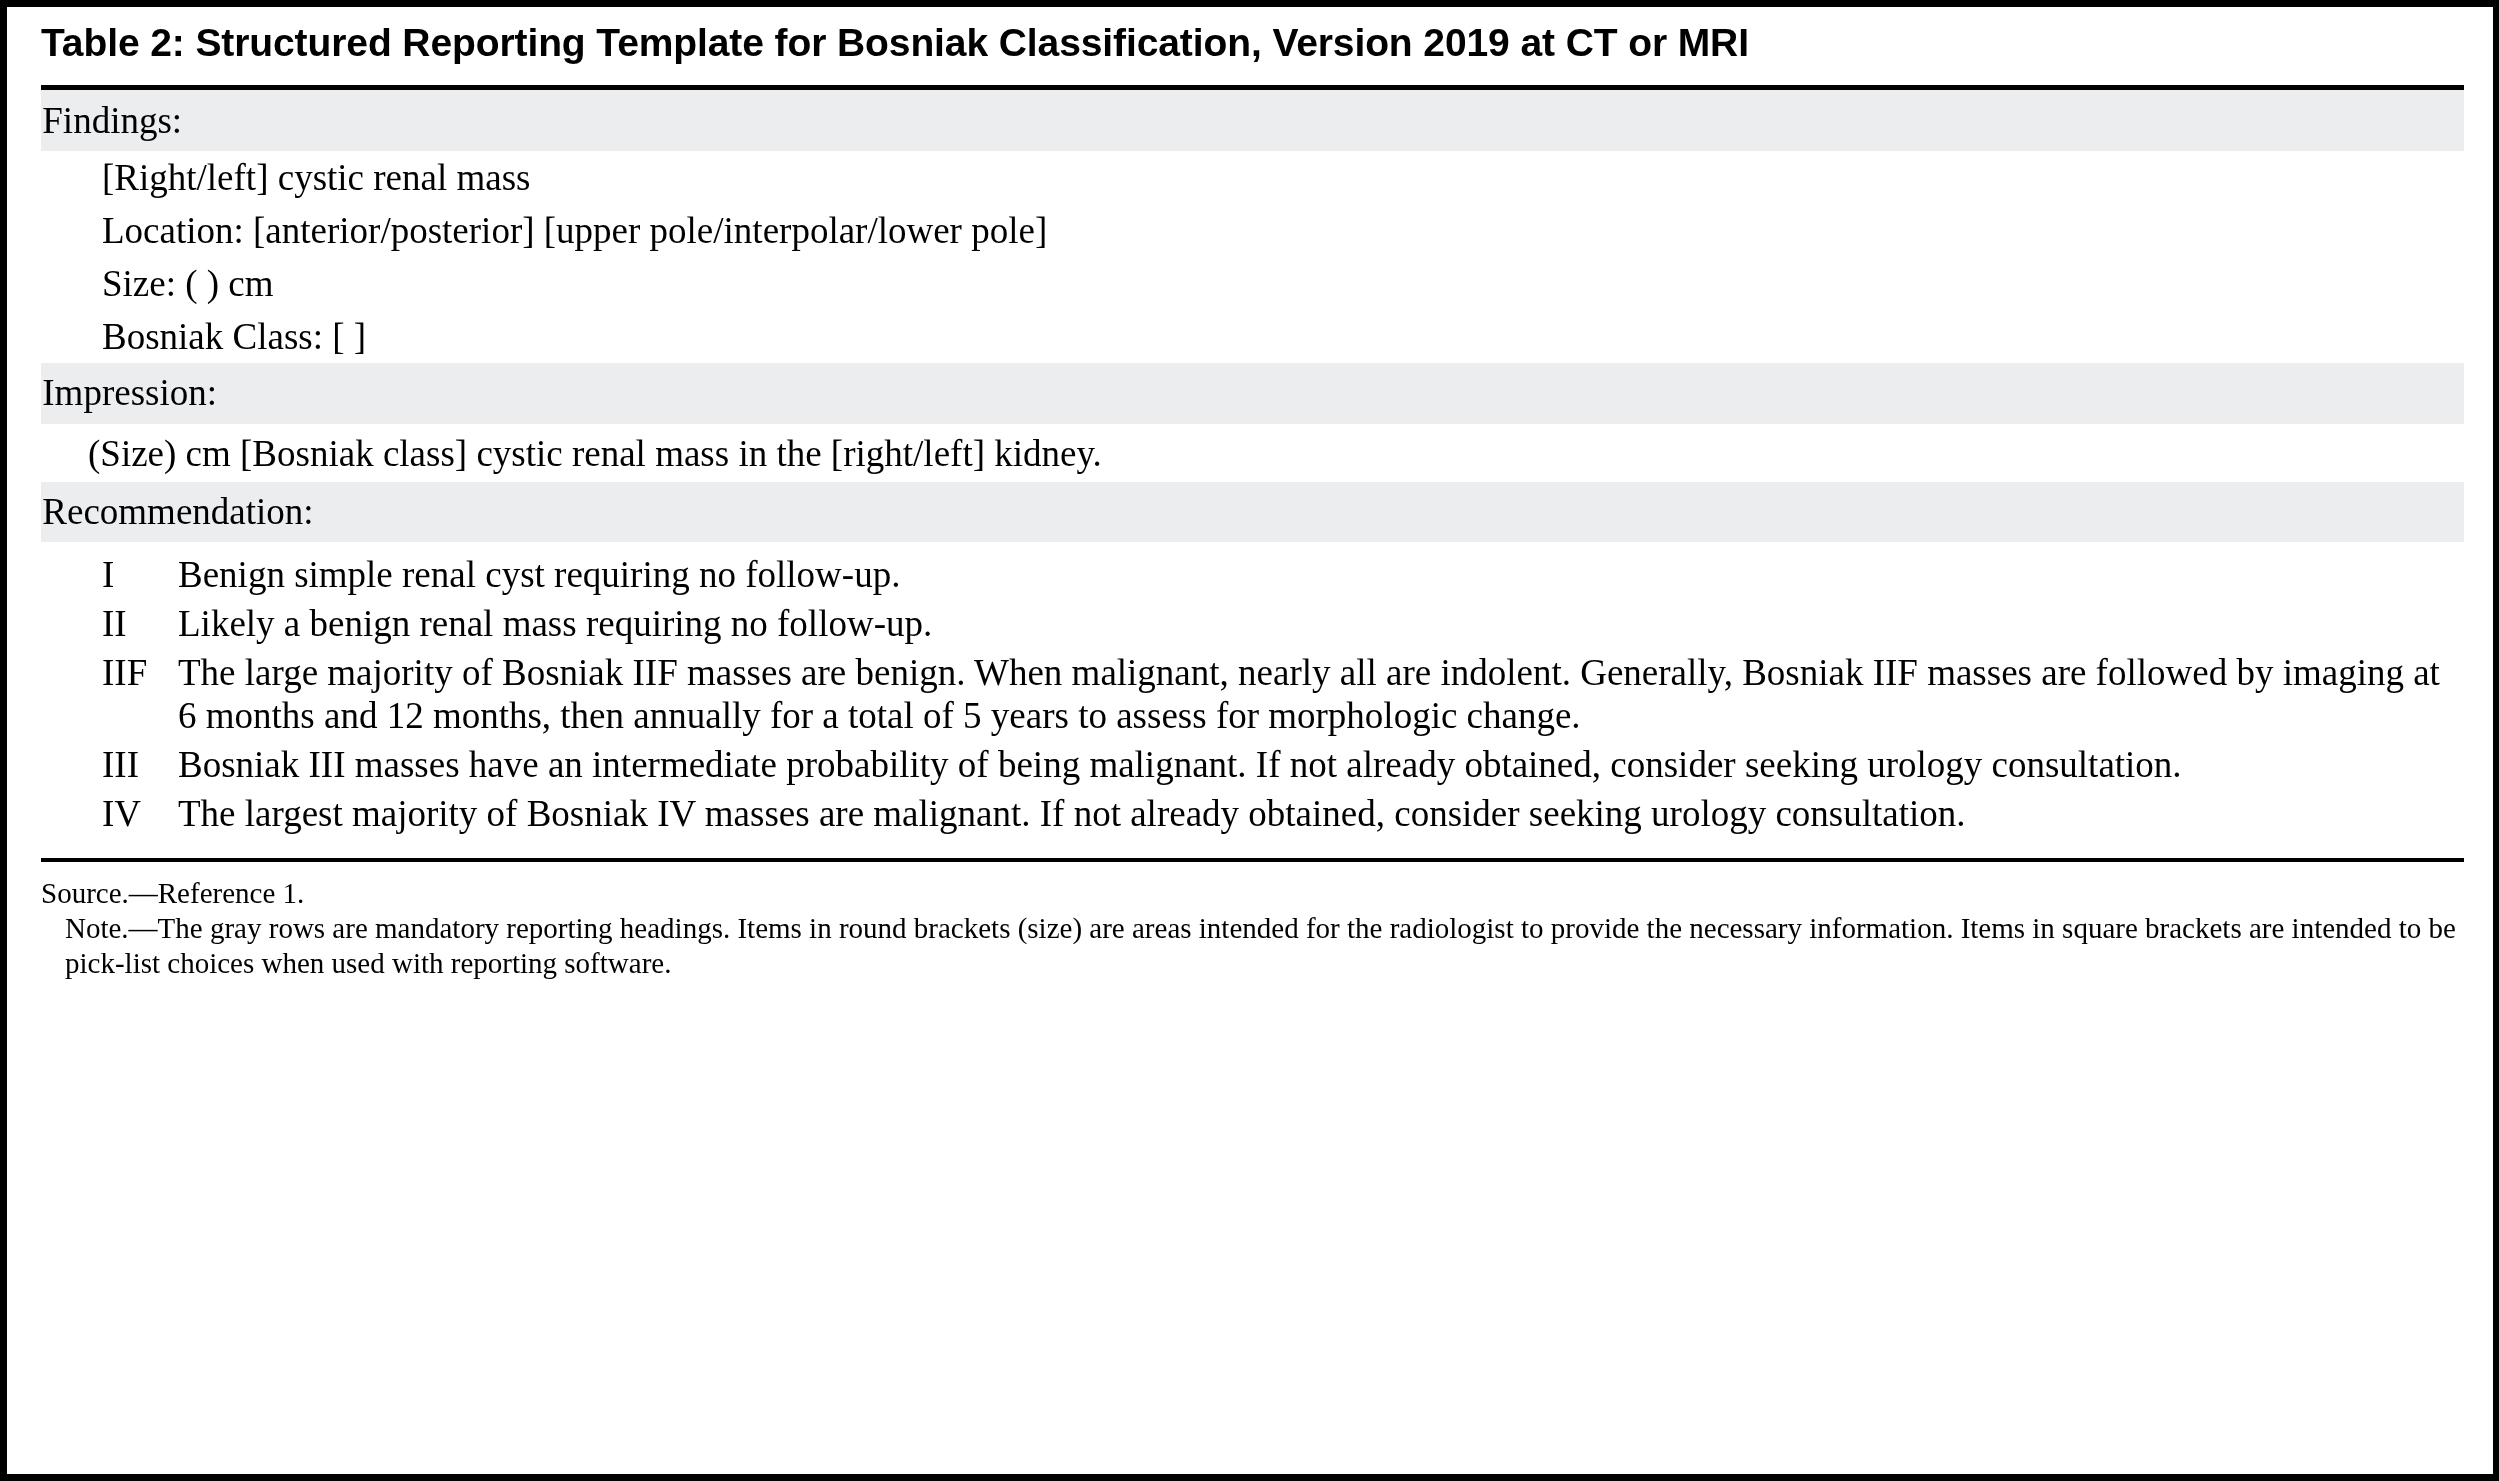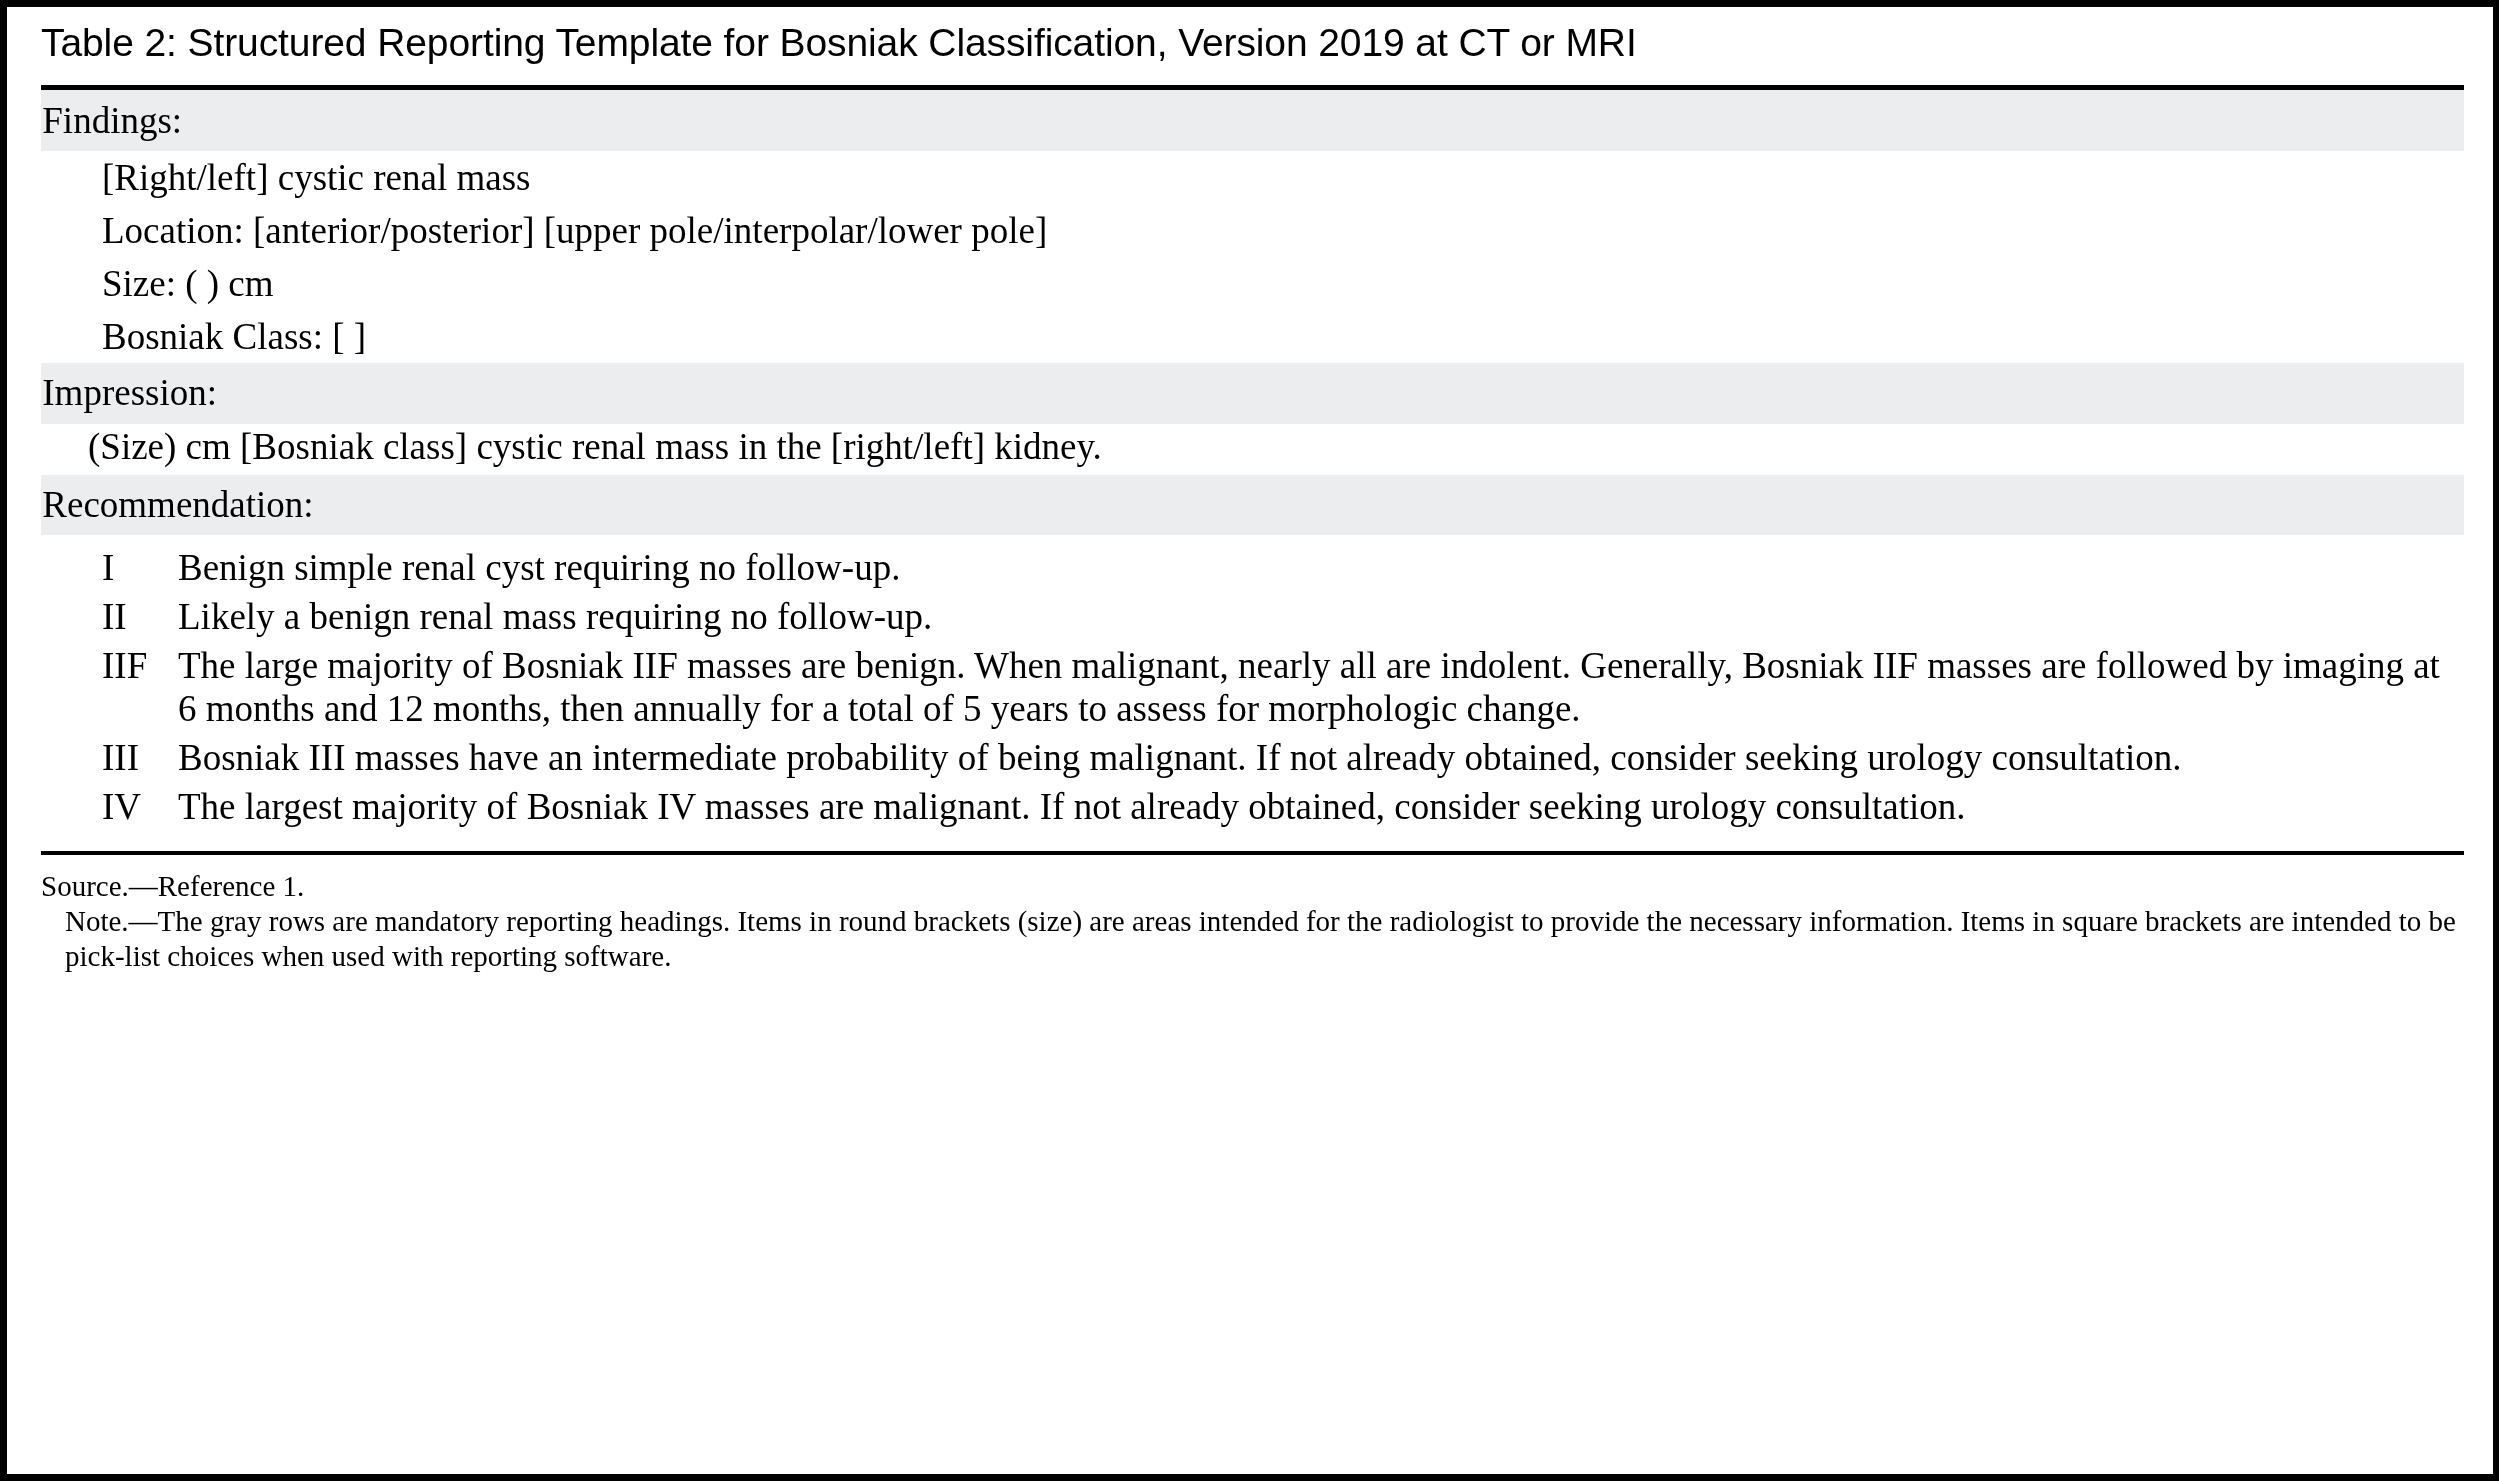--- a/index.html
+++ b/index.html
@@ -32,21 +32,21 @@
     padding: 0 26px 0 34px;
   }
 
   
   .title-zone {
     padding-top: 16px;
     padding-bottom: 6.6px;
   }
   .table-title {
     font-family: "Liberation Sans", "DejaVu Sans", sans-serif;
-    font-weight: normal;
+    font-weight: bold;
     font-size: 39px;
     line-height: 1.05;
     color: #000000;
     letter-spacing: -0.1px;
     white-space: nowrap;
   }
 
   .rule-thick {
     height: 5.3px;
     background: #000000;
@@ -79,21 +79,21 @@
 
   .sub-row {
     padding: 8px 0 8px 0;
   }
   .sub-row .txt {
     display: block;
     padding-left: 61px;
   }
 
   .impression-row {
-    padding: 4px 0 10px 0;
+    padding: 11px 0 10px 0;
   }
   .impression-row .txt {
     display: block;
     padding-left: 47px;
   }
 
   
   .rec-list {
     padding-top: 10.5px;
     padding-bottom: 6.6px;

